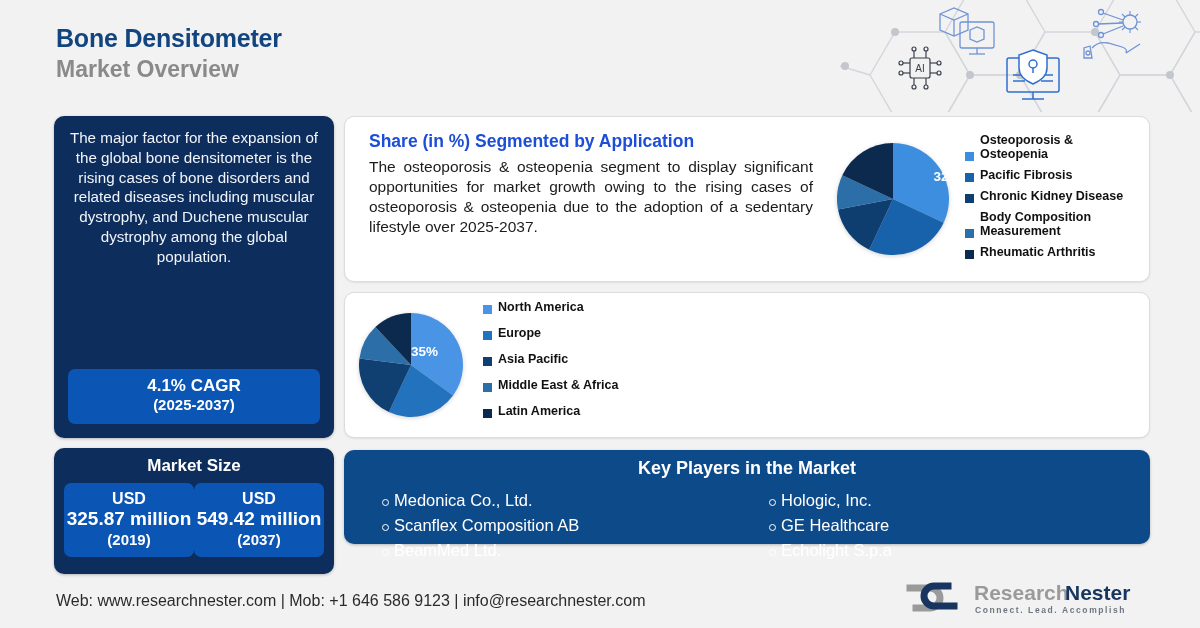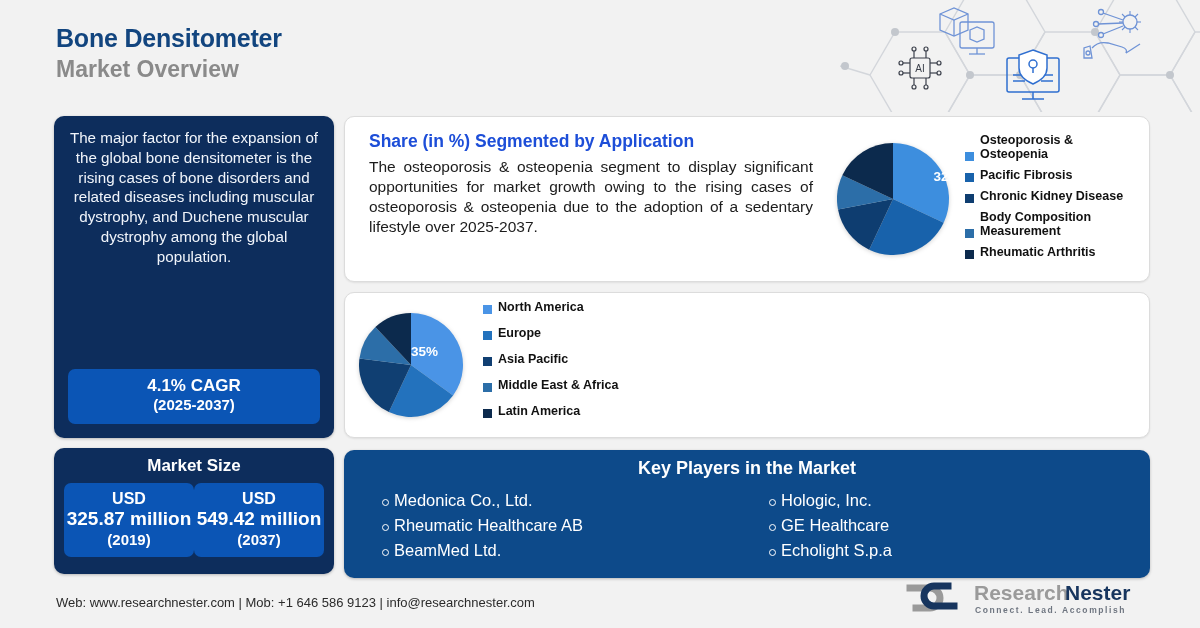--- a/index.html
+++ b/index.html
@@ -110,21 +110,21 @@
     width: 9px; height: 9px; flex: 0 0 9px;
     margin-top: 3px; margin-right: 6px;
   }
   .legend-txt { font-size: 12.5px; font-weight: bold; color: #111; }
   #legend-application .legend-item { margin-bottom: 7px; }
   #legend-region .legend-item { margin-bottom: 12px; }
 
   
   .players-card {
     position: absolute; left: 344px; top: 450px;
-    width: 806px; height: 128px;
+    width: 806px; height: 94px;
     background: #0d4a8a; border-radius: 10px;
     padding: 8px 16px 10px;
     box-shadow: 0 1px 3px rgba(0,0,0,.25);
   }
   .players-title {
     color: #fff; font-size: 18px; font-weight: bold;
     text-align: center; margin-bottom: 9px;
   }
   .players-cols { display: flex; }
   .players-col { width: 50%; padding-left: 22px; }
@@ -134,21 +134,21 @@
   }
   .player-bullet {
     display: inline-block; width: 7px; height: 7px;
     border: 1.4px solid #fff; border-radius: 50%;
     margin-right: 5px; flex: 0 0 7px;
   }
 
   
   .footer-text {
     position: absolute; left: 56px; bottom: 18px;
-    font-size: 13px; color: #2b2b2b;
+    font-size: 16px; color: #2b2b2b;
   }
   .logo { position: absolute; right: 48px; bottom: 10px; height: 42px; }
   .logo svg { display: block; }
 </style>
 </head>
 <body>
 
 <div class="page">
 
   <div class="header">
@@ -355,21 +355,21 @@
   <div class="players-card">
     <div class="players-title">Key Players in the Market</div>
     <div class="players-cols">
       <div class="players-col" id="players-left">
           <div class="player-item">
             <span class="player-bullet"></span>
             <span>Medonica Co., Ltd.</span>
           </div>
           <div class="player-item">
             <span class="player-bullet"></span>
-            <span>Rheumatic Healthcare AB</span>
+            <span>Scanflex Composition AB</span>
           </div>
           <div class="player-item">
             <span class="player-bullet"></span>
             <span>BeamMed Ltd.</span>
           </div>
         </div>
       <div class="players-col" id="players-right">
           <div class="player-item">
             <span class="player-bullet"></span>
             <span>Hologic, Inc.</span>

